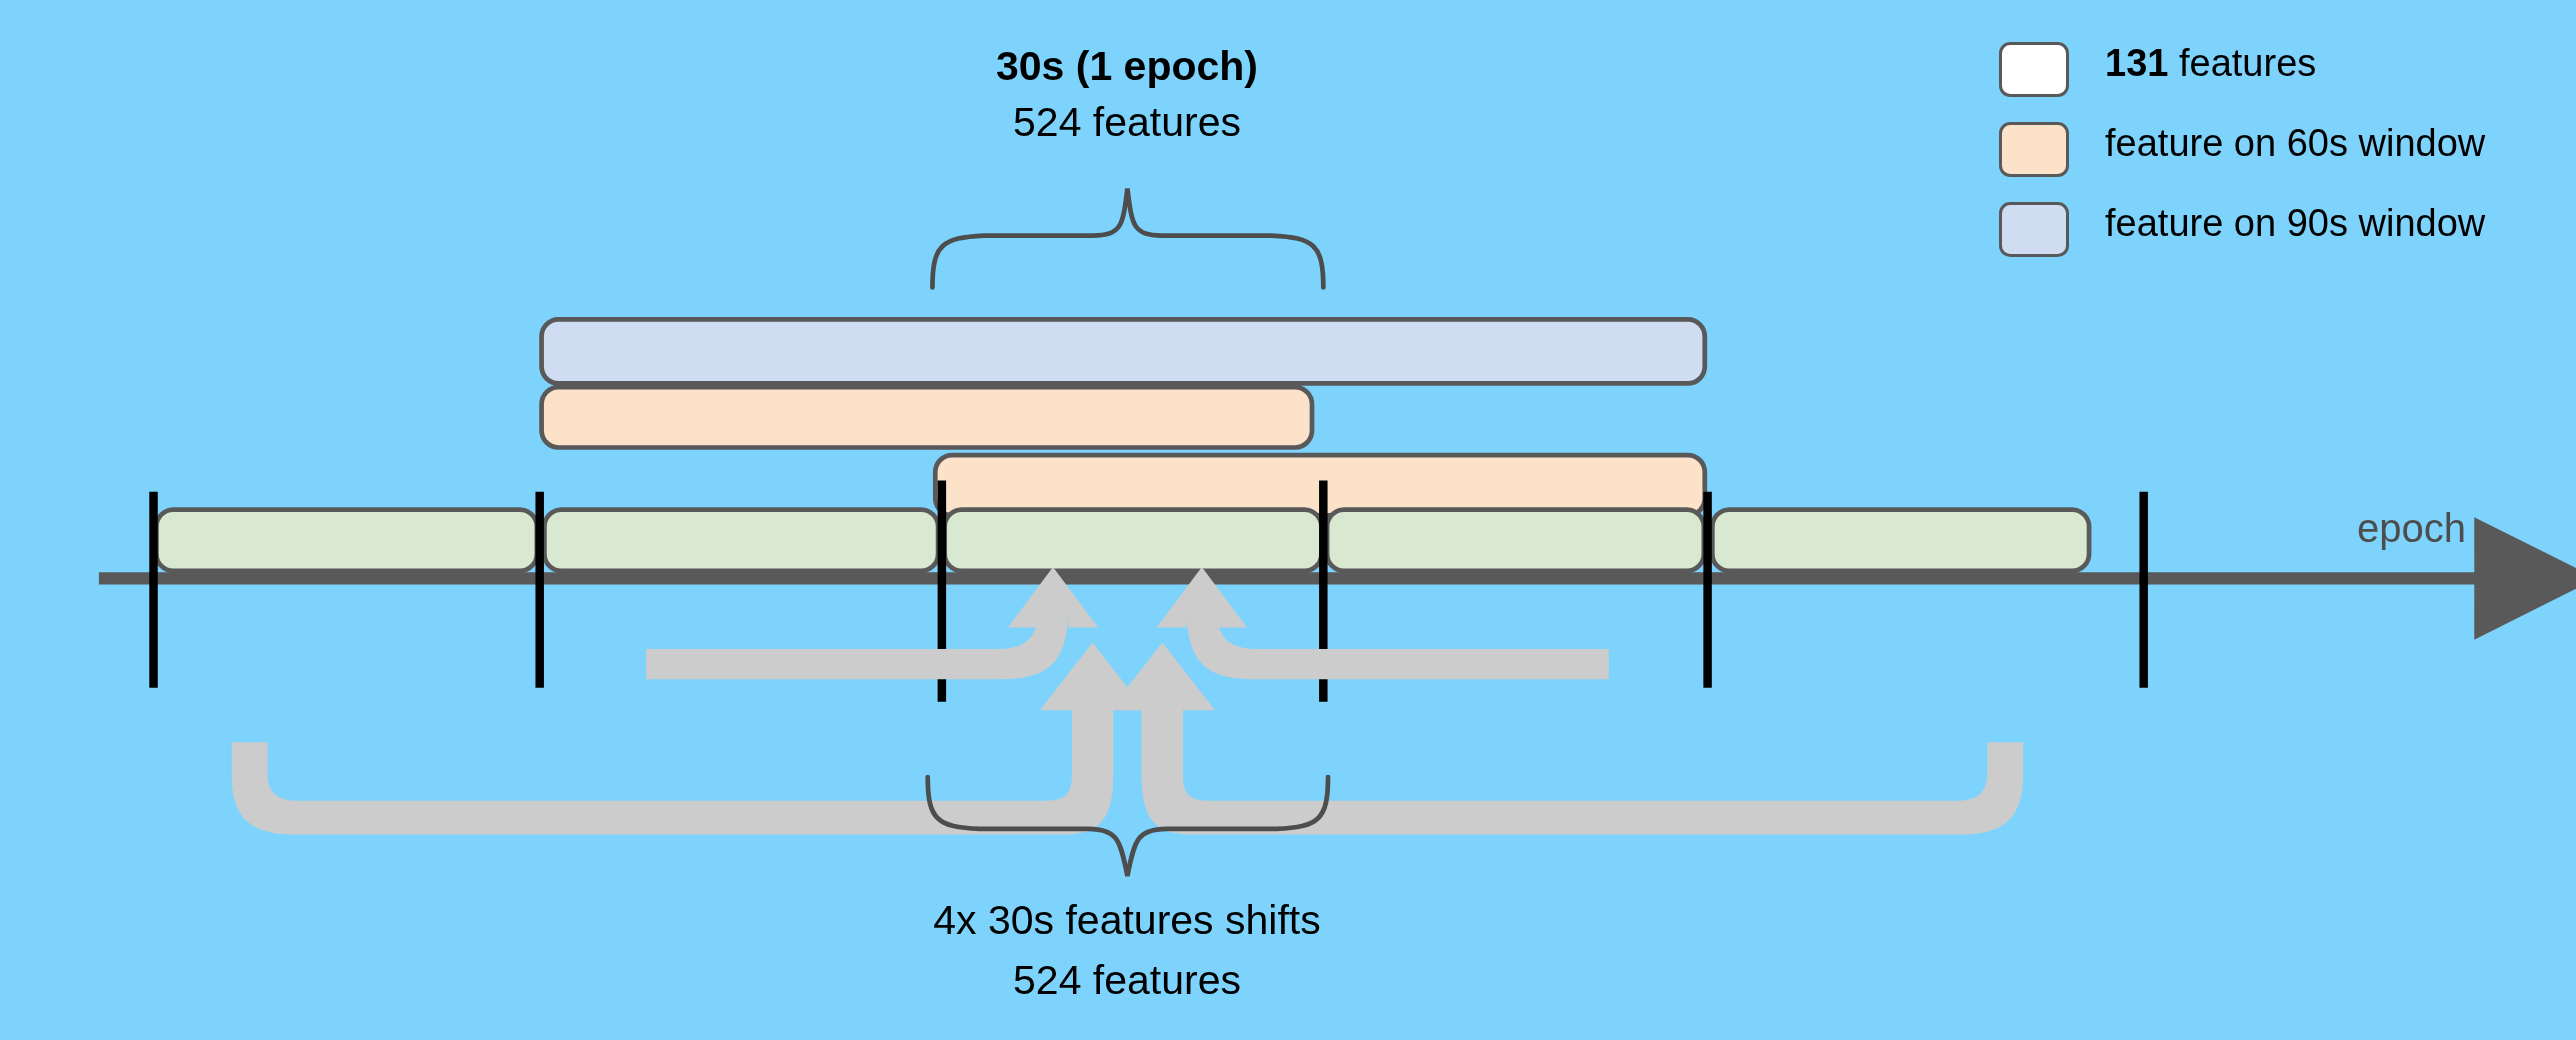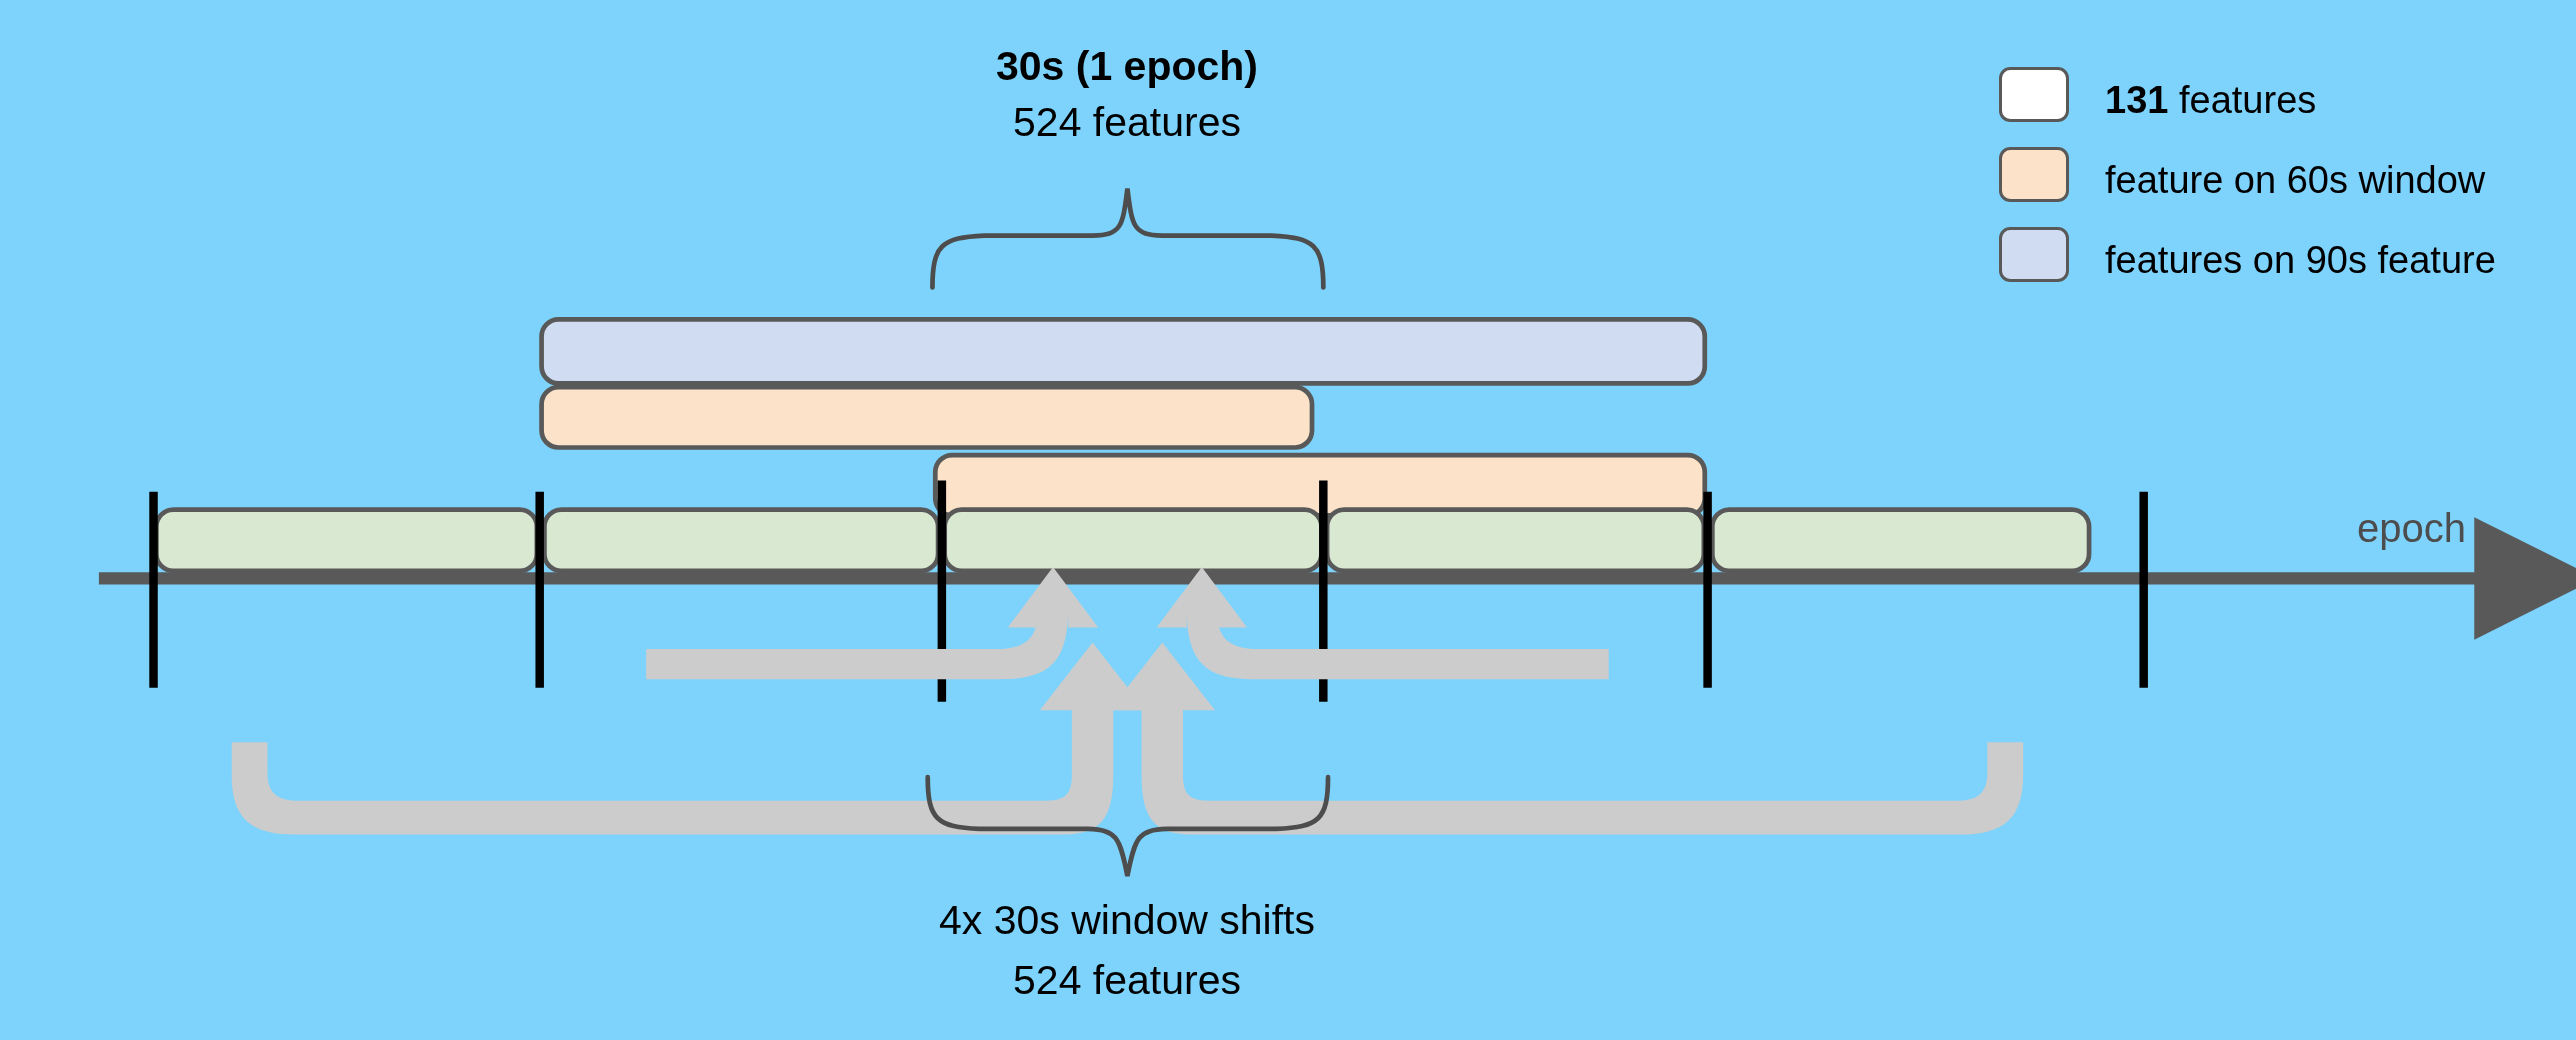--- a/index.html
+++ b/index.html
@@ -67,21 +67,21 @@
     top: 507px;
   }
   .legend {
     position: absolute;
     left: 1999px;
     top: 42px;
     width: 565px;
   }
   .legend-row {
     display: flex;
-    align-items: flex-end;
+    align-items: flex-start;
     height: 80px;
   }
   .swatch {
     width: 70px;
     height: 55px;
     border: 3.8px solid #595959;
     border-radius: 11.3px;
     box-sizing: border-box;
     flex: 0 0 auto;
   }
@@ -212,21 +212,21 @@
     <g>
       <path d="M 985,825 C 985,870 995,878 1040,880 L 1155,880 C 1185,881 1189,888 1197,930
                C 1205,888 1209,881 1239,880 L 1355,880 C 1400,878 1410,870 1410,825" fill="none" stroke="#4d4d4d" stroke-width="5" stroke-linecap="round"></path>
     </g>
 
   </svg>
 
   <div class="txt center-label t-top-title">30s (1 epoch)</div>
   <div class="txt center-label t-top-sub">524 features</div>
 
-  <div class="txt center-label t-bot-title">4x 30s window shifts</div>
+  <div class="txt center-label t-bot-title">4x 30s features shifts</div>
   <div class="txt center-label t-bot-sub">524 features</div>
 
   <div class="txt t-time">epoch</div>
 
   <div class="legend">
 
     <div class="legend-row">
       <div class="swatch" style="background:#ffffff;"></div>
       <div class="legend-text">
         <span class="t-bold">131</span><span> features</span>
@@ -234,19 +234,19 @@
     </div>
 
 
     <div class="legend-row">
       <div class="swatch" style="background:#fbe2c8;"></div>
       <div class="legend-text">feature on 60s window</div>
     </div>
 
     <div class="legend-row">
       <div class="swatch" style="background:#cfdcf2;"></div>
-      <div class="legend-text">features on 90s feature</div>
+      <div class="legend-text">feature on 90s window</div>
     </div>
 
   </div>
 
 </div>
 
 
 </body></html>

